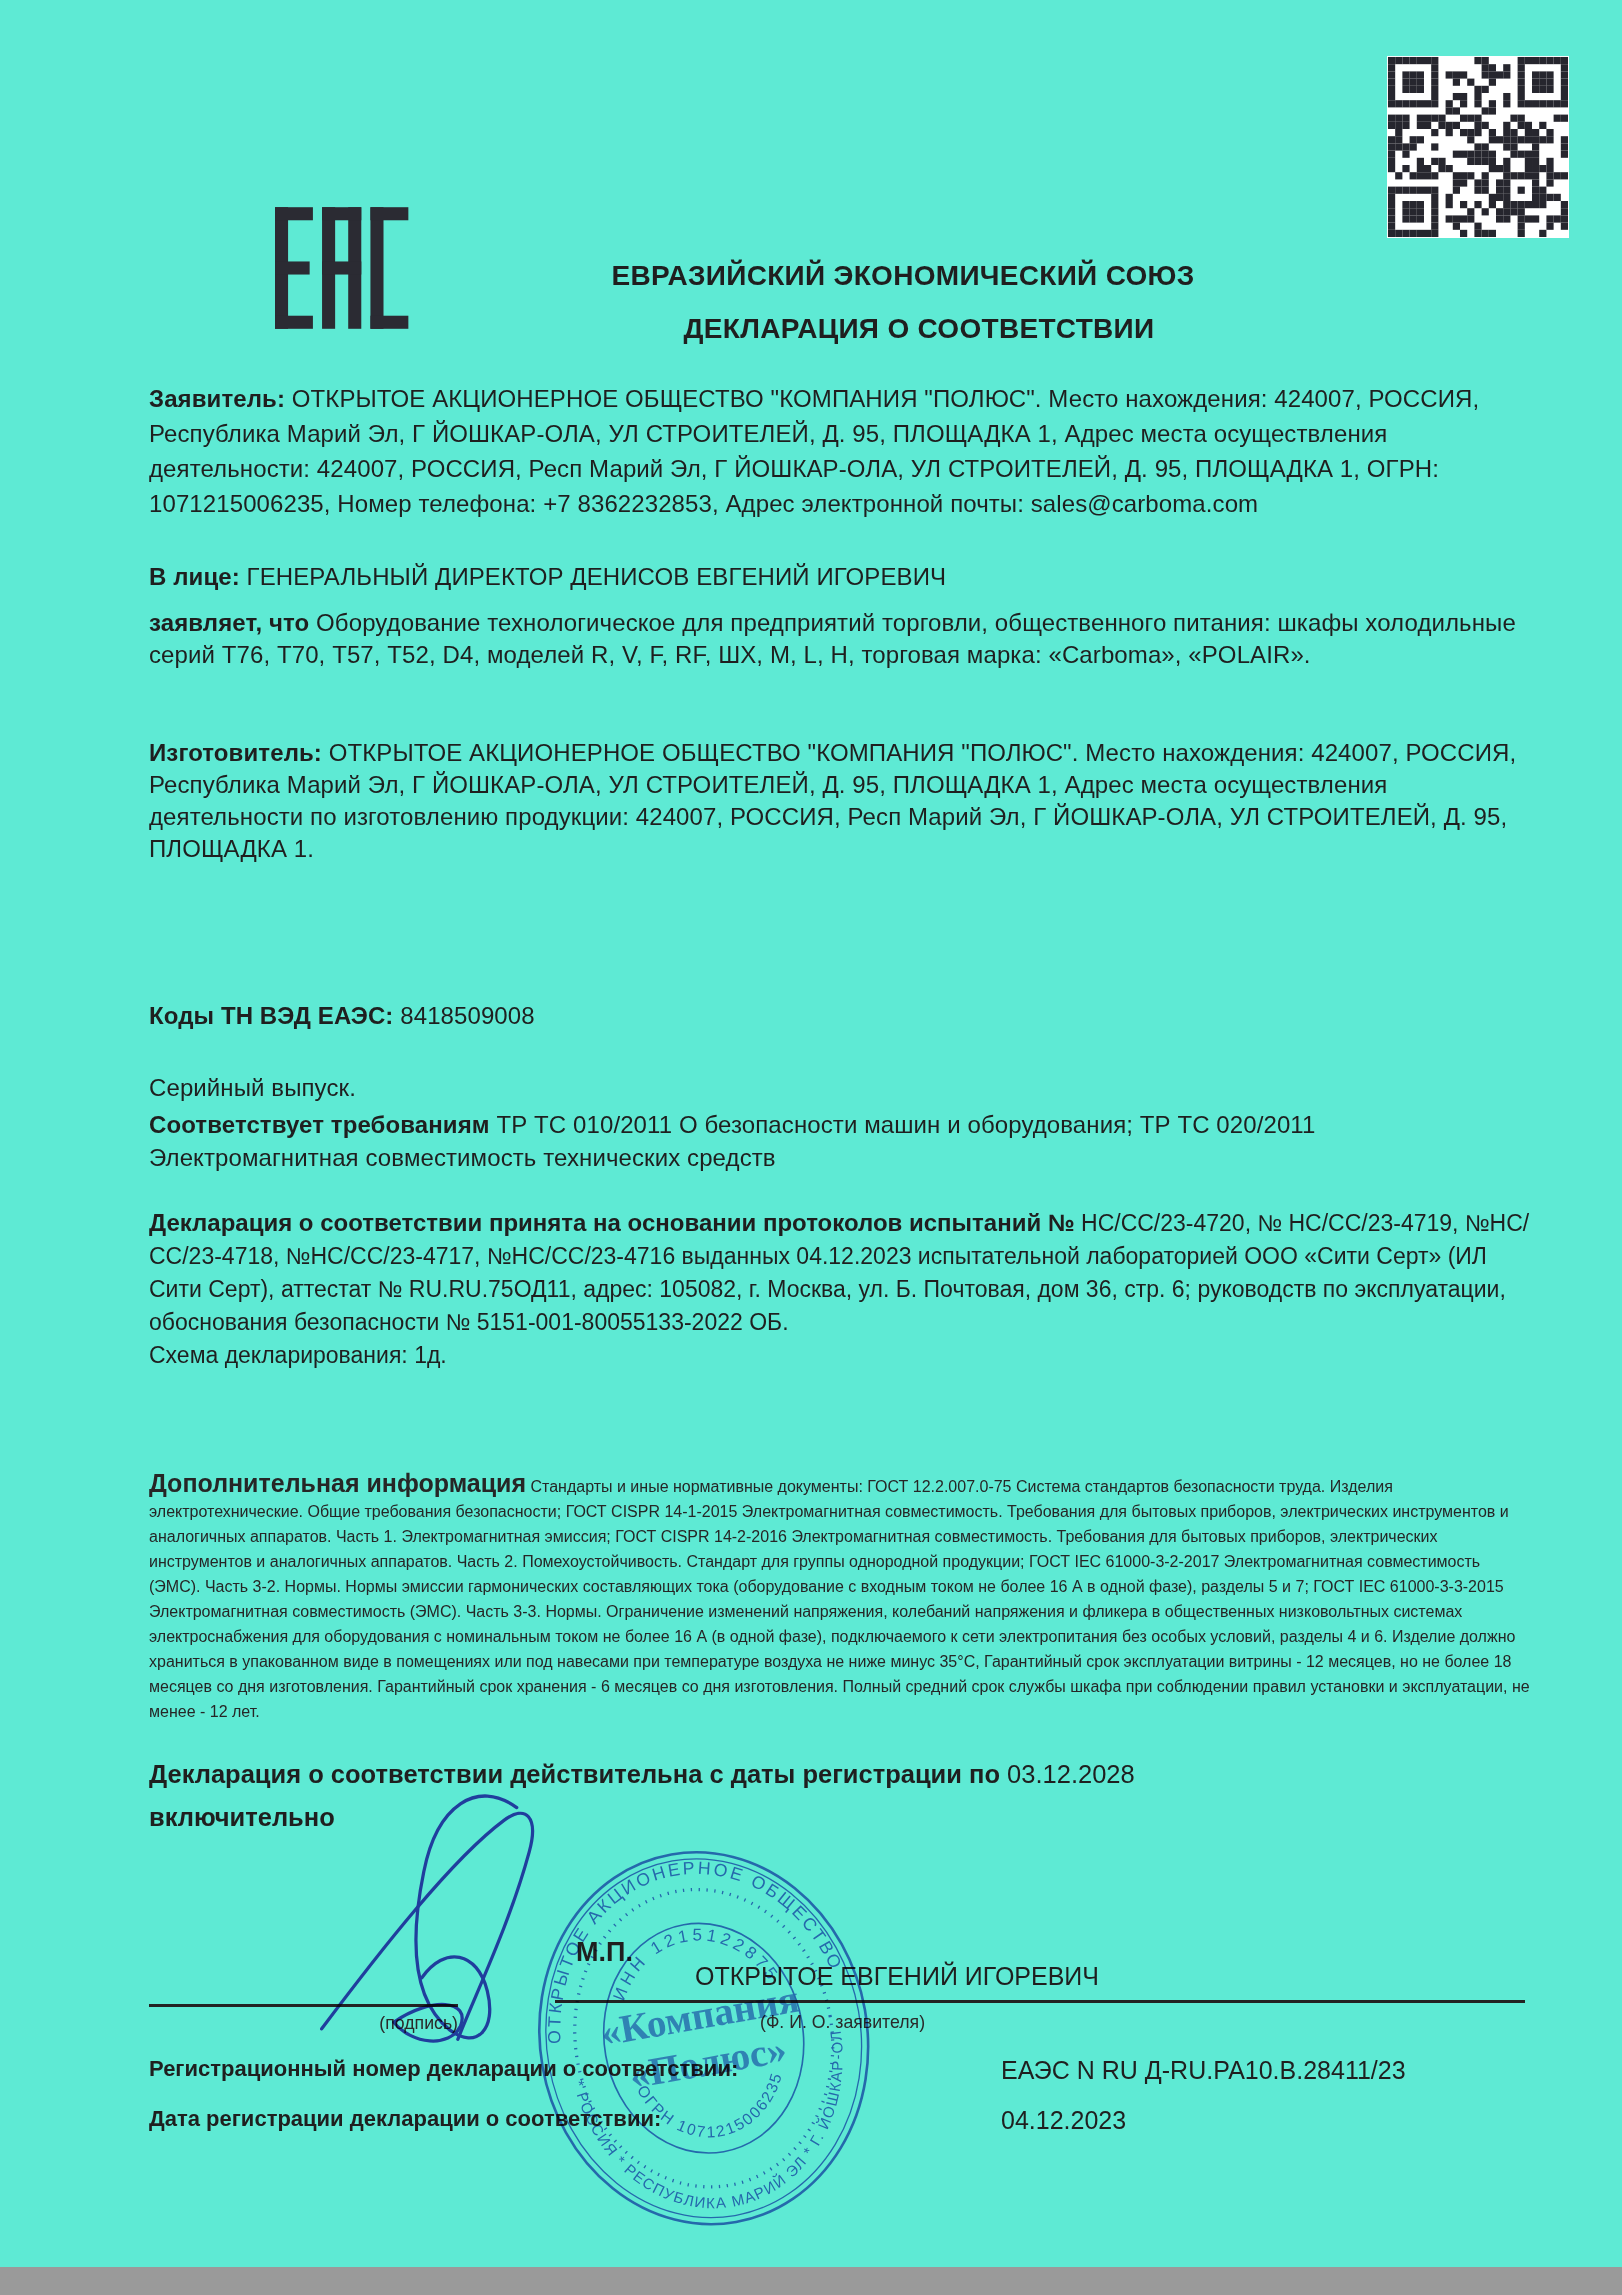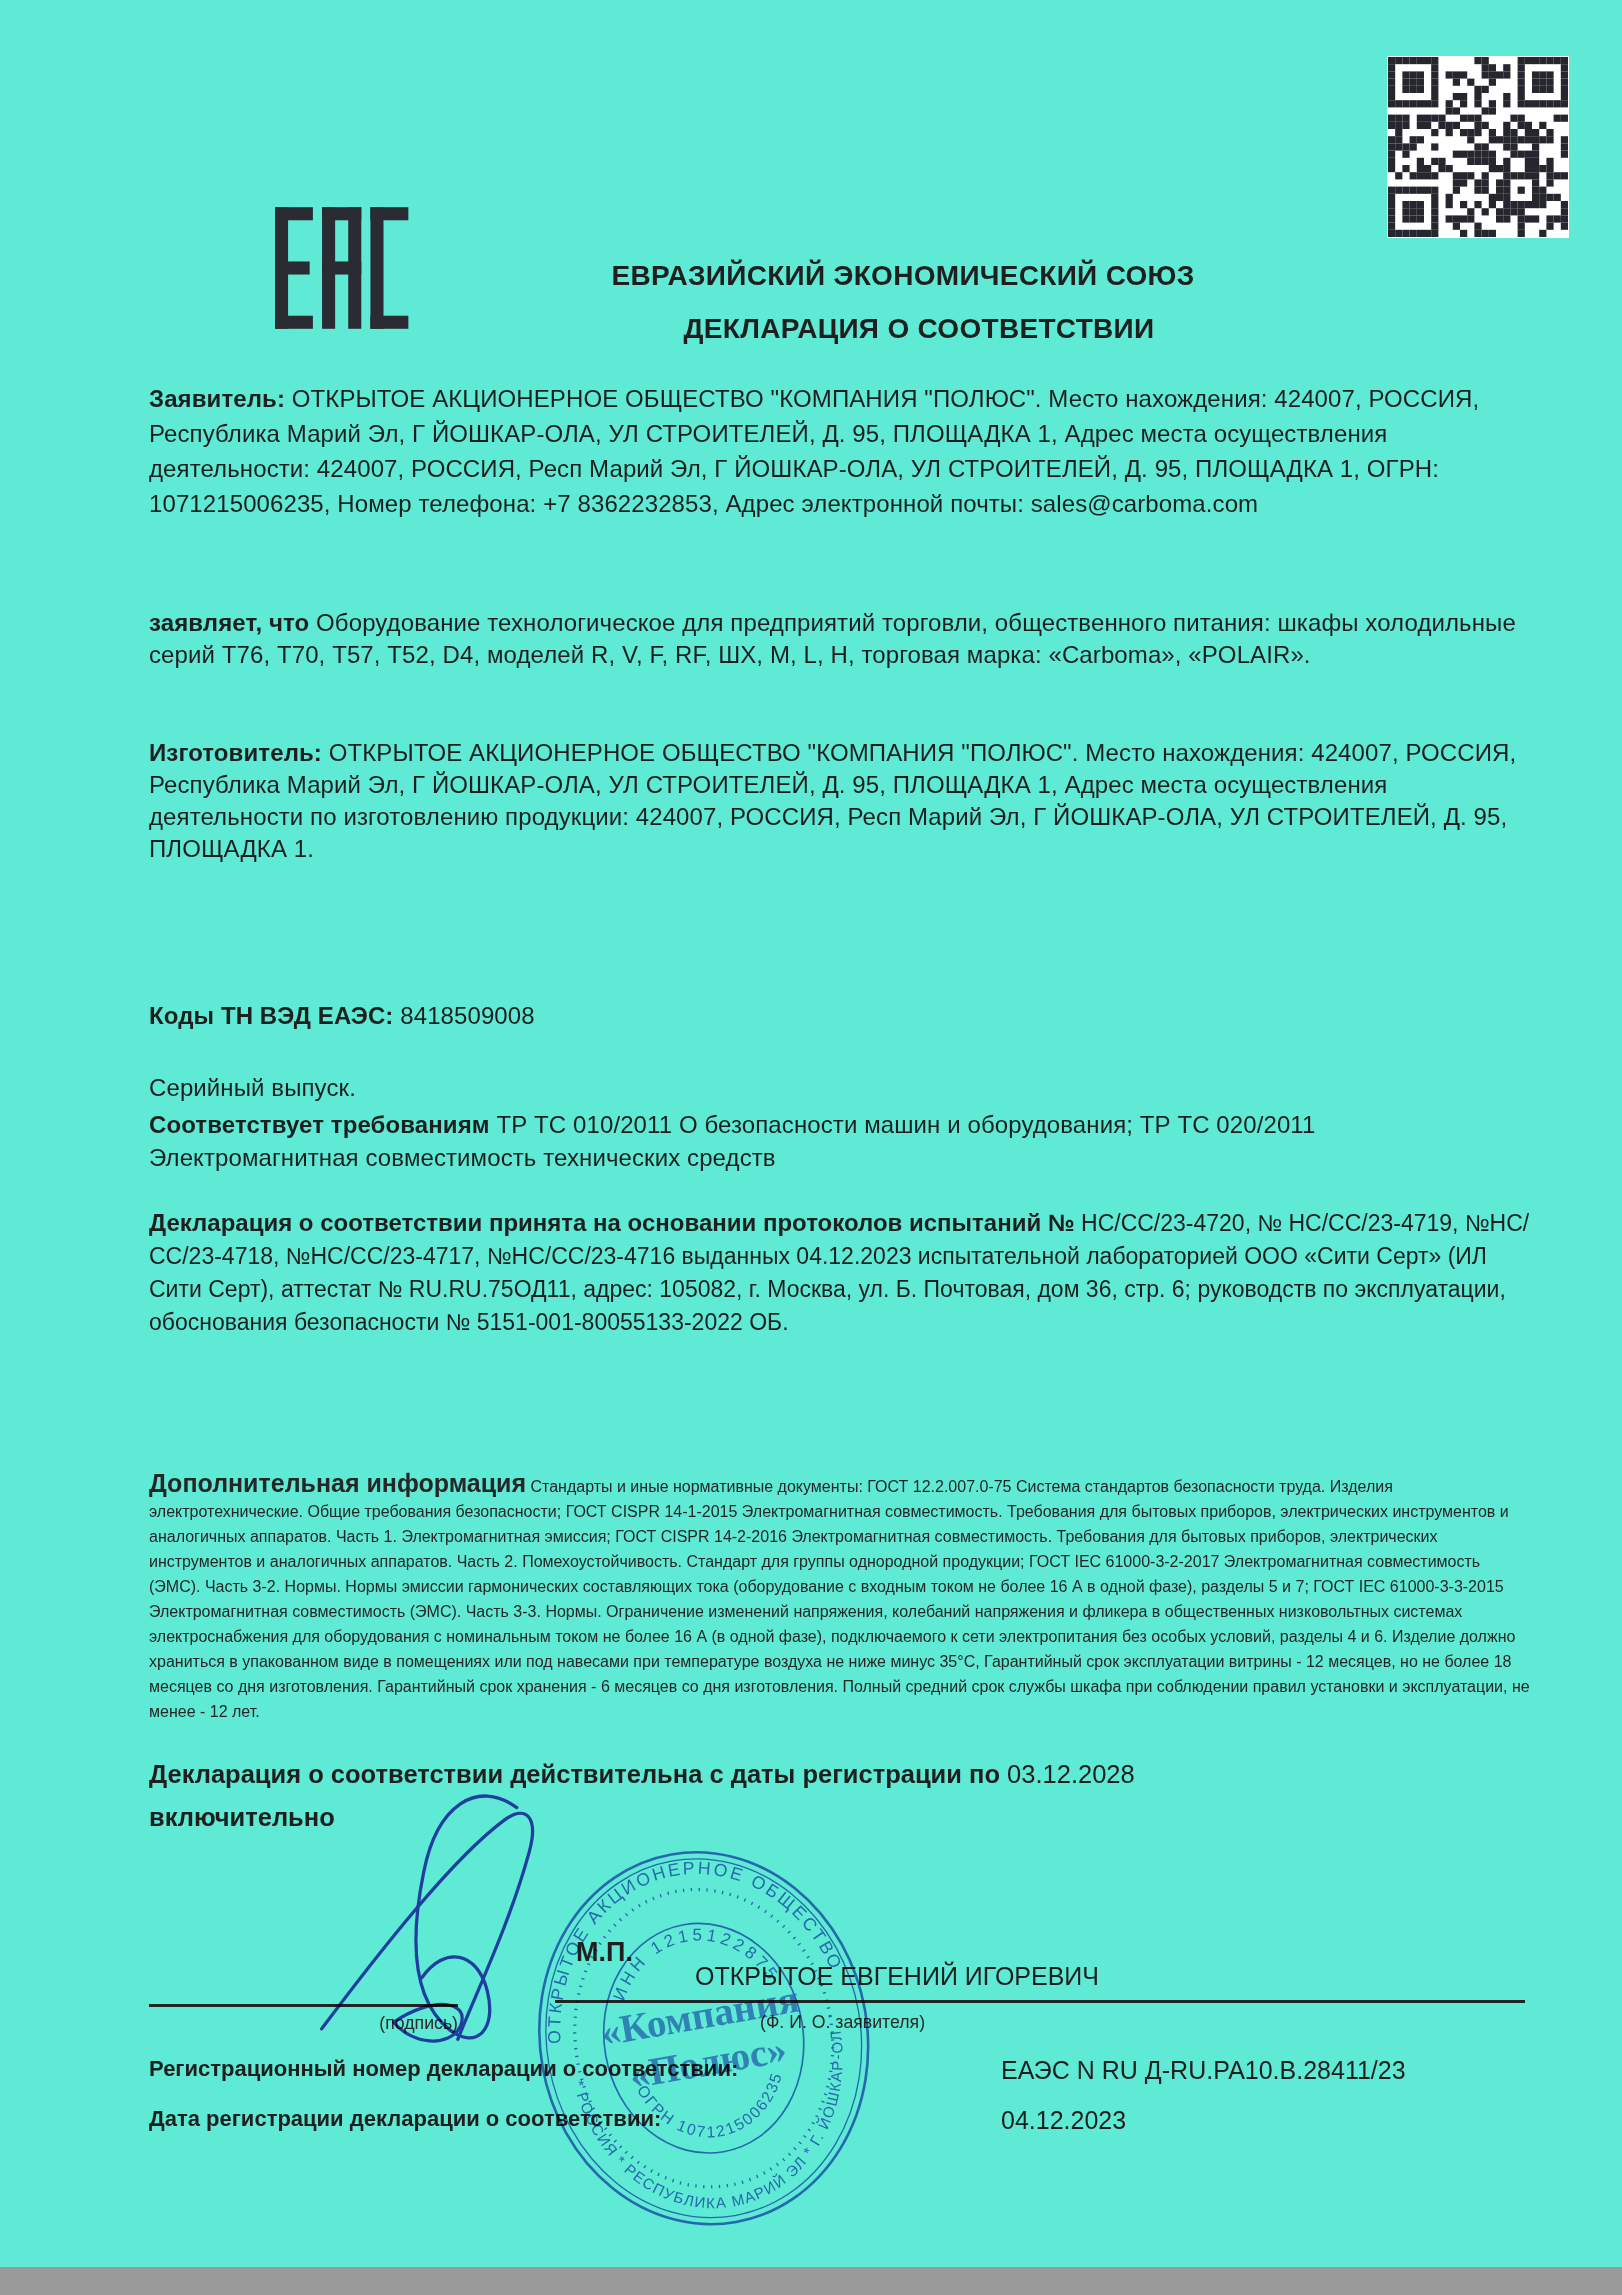--- a/index.html
+++ b/index.html
@@ -368,20 +368,23 @@
     </svg>
   </div>
 
   <div class="abs hdr center" style="left:314px;top:260px;width:1178px;">ЕВРАЗИЙСКИЙ ЭКОНОМИЧЕСКИЙ СОЮЗ</div>
   <div class="abs hdr center" style="left:330px;top:313px;width:1178px;">ДЕКЛАРАЦИЯ О СООТВЕТСТВИИ</div>
 
   <div class="abs body-text" style="left:149px;top:381px;width:1382px;line-height:35px;">
     <span class="b">Заявитель:</span><span> ОТКРЫТОЕ АКЦИОНЕРНОЕ ОБЩЕСТВО "КОМПАНИЯ "ПОЛЮС". Место нахождения: 424007, РОССИЯ,  Республика Марий Эл, Г ЙОШКАР-ОЛА, УЛ СТРОИТЕЛЕЙ, Д. 95, ПЛОЩАДКА 1, Адрес места осуществления деятельности: 424007, РОССИЯ, Респ Марий Эл, Г ЙОШКАР-ОЛА, УЛ СТРОИТЕЛЕЙ, Д. 95, ПЛОЩАДКА 1, ОГРН: 1071215006235, Номер телефона: +7 8362232853, Адрес электронной почты: sales@carboma.com</span>
   </div>
 
+  <div class="abs body-text" style="left:149px;top:560px;width:1382px;">
+    <span class="b">В лице:</span><span> ГЕНЕРАЛЬНЫЙ ДИРЕКТОР ДЕНИСОВ ЕВГЕНИЙ ИГОРЕВИЧ</span>
+  </div>
 
   <div class="abs body-text" style="left:149px;top:607px;width:1382px;line-height:32px;">
     <span class="b">заявляет, что</span><span>  Оборудование технологическое для предприятий торговли, общественного питания: шкафы холодильные серий Т76, Т70, Т57, Т52, D4, моделей R, V, F, RF, ШХ, M, L, H, торговая марка: «Carboma», «POLAIR».</span>
   </div>
 
   <div class="abs body-text" style="left:149px;top:737px;width:1382px;line-height:32px;">
     <span class="b">Изготовитель:</span><span> ОТКРЫТОЕ АКЦИОНЕРНОЕ ОБЩЕСТВО "КОМПАНИЯ "ПОЛЮС". Место нахождения: 424007, РОССИЯ, Республика Марий Эл, Г ЙОШКАР-ОЛА, УЛ СТРОИТЕЛЕЙ, Д. 95, ПЛОЩАДКА 1, Адрес места осуществления деятельности по изготовлению продукции: 424007, РОССИЯ, Респ Марий Эл, Г ЙОШКАР-ОЛА, УЛ СТРОИТЕЛЕЙ, Д. 95, ПЛОЩАДКА 1.</span>
   </div>
 
 
@@ -392,20 +395,21 @@
   <div class="abs body-text" style="left:149px;top:1071px;width:1382px;">Серийный выпуск.</div>
 
   <div class="abs body-text" style="left:149px;top:1108px;width:1382px;line-height:33px;">
     <span class="b">Соответствует требованиям</span><span>  ТР ТС 010/2011 О безопасности машин и оборудования; ТР ТС 020/2011 Электромагнитная совместимость технических средств</span>
   </div>
 
   <div class="abs" style="left:149px;top:1206px;width:1382px;">
     <div style="font-size:23px;line-height:33px;">
       <span class="b" style="font-size:24px;">Декларация о соответствии принята на основании протоколов испытаний №</span><span> НС/СС/23-4720, № НС/СС/23-4719, №НС/СС/23-4718, №НС/СС/23-4717, №НС/СС/23-4716 выданных 04.12.2023 испытательной лабораторией ООО «Сити Серт» (ИЛ Сити Серт), аттестат № RU.RU.75ОД11, адрес: 105082, г. Москва, ул. Б. Почтовая, дом 36, стр. 6; руководств по эксплуатации, обоснования безопасности № 5151-001-80055133-2022 ОБ.</span>
     </div>
+    <div style="font-size:23px;line-height:33px;">Схема декларирования: 1д.</div>
   </div>
 
   <div class="abs small" style="left:149px;top:1471px;width:1387px;">
     <span class="b" style="font-size:25px;">Дополнительная информация</span><span> Стандарты и иные нормативные документы: ГОСТ 12.2.007.0-75 Система стандартов безопасности труда. Изделия электротехнические. Общие требования безопасности; ГОСТ CISPR 14-1-2015 Электромагнитная совместимость. Требования для бытовых приборов, электрических инструментов и аналогичных аппаратов. Часть 1. Электромагнитная эмиссия; ГОСТ CISPR 14-2-2016 Электромагнитная совместимость. Требования для бытовых приборов, электрических инструментов и аналогичных аппаратов. Часть 2. Помехоустойчивость. Стандарт для группы однородной продукции; ГОСТ IEC 61000-3-2-2017 Электромагнитная совместимость (ЭМС). Часть 3-2. Нормы. Нормы эмиссии гармонических составляющих тока (оборудование с входным током не более 16 А в одной фазе), разделы 5 и 7; ГОСТ IEC 61000-3-3-2015 Электромагнитная совместимость (ЭМС). Часть 3-3. Нормы. Ограничение изменений напряжения, колебаний напряжения и фликера в общественных низковольтных системах электроснабжения для оборудования с номинальным током не более 16 А (в одной фазе), подключаемого к сети электропитания без особых условий, разделы 4 и 6. Изделие должно храниться в упакованном виде в помещениях или под навесами при температуре воздуха не ниже минус 35°С, Гарантийный срок эксплуатации витрины - 12 месяцев, но не более 18 месяцев со дня изготовления. Гарантийный срок хранения - 6 месяцев со дня изготовления. Полный средний срок службы шкафа при соблюдении правил установки и эксплуатации, не менее - 12 лет.</span>
   </div>
 
   <div class="abs" style="left:149px;top:1760px;width:1382px;font-size:25.5px;">
     <div>
       <span class="b">Декларация о соответствии действительна с даты регистрации по </span><span>03.12.2028</span>
     </div>

